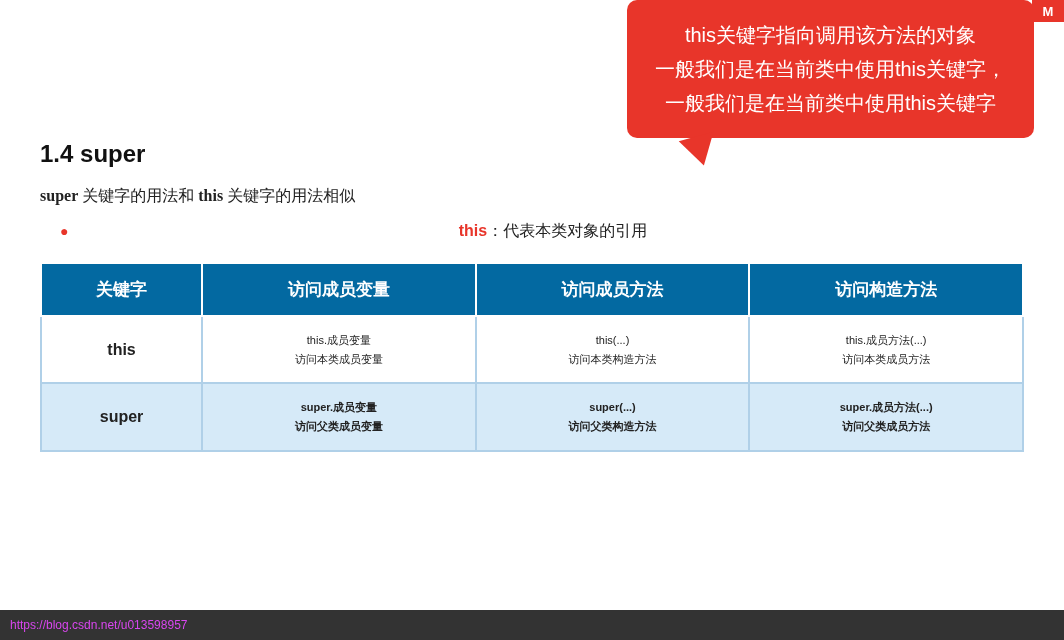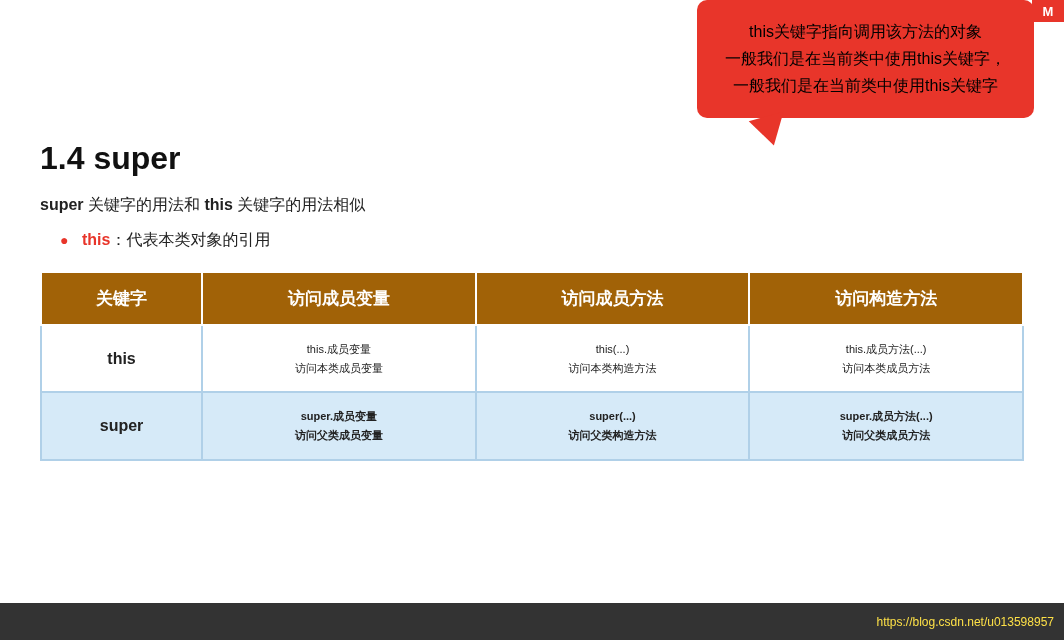--- a/index.html
+++ b/index.html
@@ -21,71 +21,73 @@
       position: relative;
       padding: 20px 40px;
     }
 
     
     .callout {
       position: absolute;
       top: 0px;
       right: 30px;
       background: #e8352a;
-      color: #000000;
+      color: #ffffff;
       border-radius: 10px;
       padding: 18px 28px;
-      font-size: 16px;
+      font-size: 20px;
       line-height: 1.7;
       text-align: center;
       max-width: 420px;
       z-index: 10;
     }
     .callout::after {
       content: '';
       position: absolute;
       bottom: -28px;
       left: 55px;
       width: 0;
       height: 0;
       border-left: 18px solid transparent;
       border-right: 18px solid transparent;
       border-top: 30px solid #e8352a;
       transform: rotate(-15deg);
     }
 
     
     .section-heading {
-      font-size: 32px;
+      font-size: 24px;
       font-weight: bold;
       color: #111;
       margin-top: 120px;
       margin-bottom: 18px;
     }
 
     
     .description {
       font-size: 16px;
       color: #222;
       margin-bottom: 14px;
+      font-family: Liberation Serif, serif;
     }
     .description .keyword-red {
       color: #e8352a;
       font-weight: bold;
     }
     .description .keyword-bold {
       font-weight: bold;
       color: #222;
     }
 
     
     .bullet-list {
       list-style: none;
       margin-left: 20px;
       margin-bottom: 20px;
+      text-align: center;
     }
     .bullet-list li {
       position: relative;
       padding-left: 22px;
       margin-bottom: 8px;
       font-size: 16px;
       color: #222;
     }
     .bullet-list li::before {
       content: '●';
@@ -101,21 +103,21 @@
     }
 
     
     .comparison-table {
       width: 100%;
       border-collapse: collapse;
       margin-top: 10px;
       font-size: 16px;
     }
     .comparison-table th {
-      background: #a16207;
+      background: #0369a1;
       color: #fff;
       padding: 14px 10px;
       border: 2px solid #fff;
       text-align: center;
       font-weight: bold;
       font-size: 17px;
     }
     .comparison-table td {
       padding: 14px 10px;
       border: 2px solid #b0d0e8;
@@ -141,27 +143,26 @@
       font-size: 16px;
     }
 
     
     .url-bar {
       position: absolute;
       bottom: 0;
       left: 0;
       right: 0;
       background: #333;
-      color: #fde047;
+      color: #d946ef;
       font-size: 12px;
       padding: 4px 10px;
-      height: 37px;
+      height: 30px;
       display: flex;
       align-items: center;
-      justify-content: flex-end;
     }
 
     
     .top-badge {
       position: absolute;
       top: 0;
       right: 0;
       background: #e8352a;
       color: #fff;
       width: 32px;

